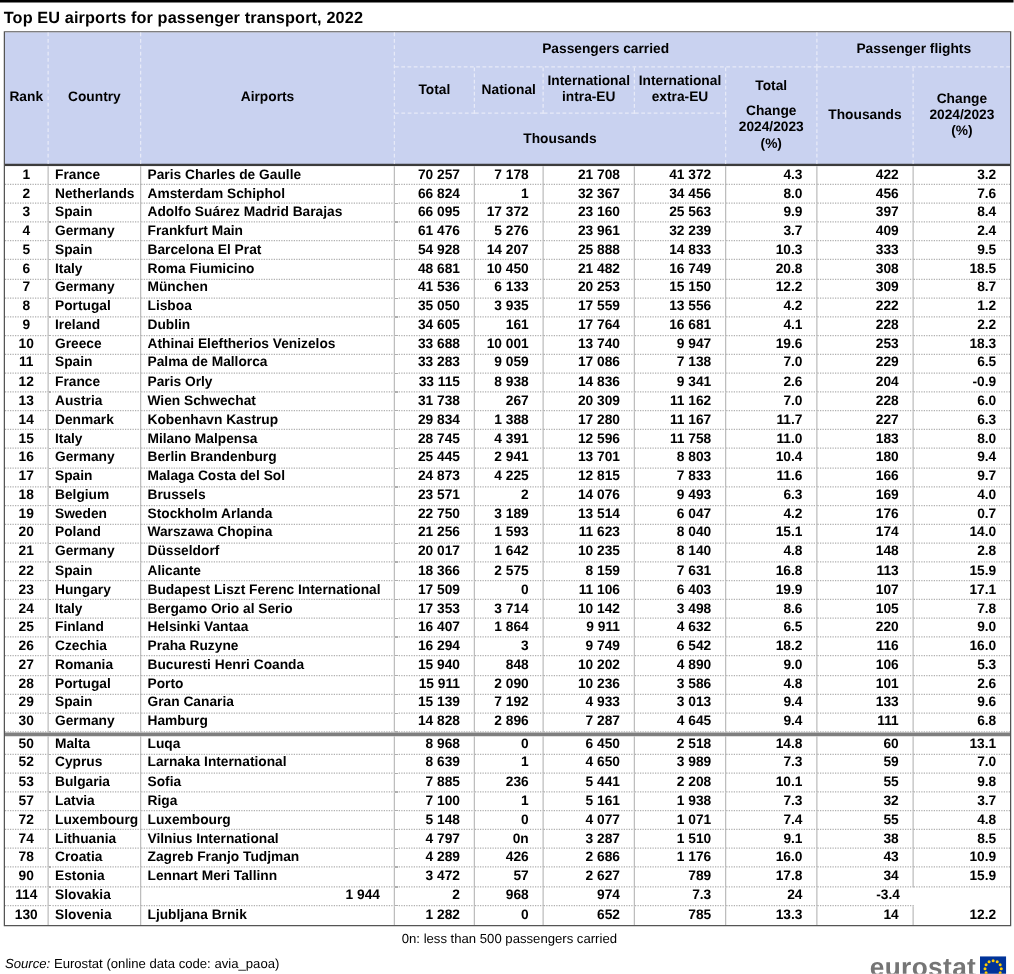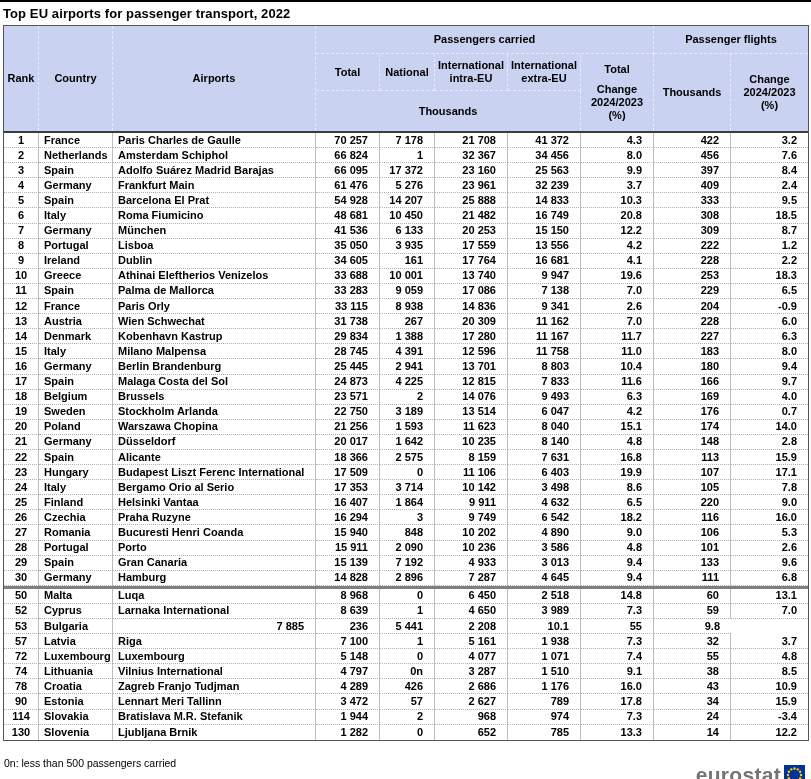--- a/index.html
+++ b/index.html
@@ -46,21 +46,21 @@
     font-size:11px;font-weight:bold;line-height:13px;white-space:nowrap;overflow:hidden;
     border-right:1px solid #bdbdbd;border-bottom:1px dotted #b0b0b0;
   }
   .tcell:last-child{border-right:none;}
   .trow:last-child .tcell{border-bottom:none;}
   .a-center{justify-content:center;}
   .a-left{padding-left:5px;}
   .a-right{justify-content:flex-end;padding-right:11px;}
   .section-divider{height:3px;background:#7f7f7f;width:100%;}
   
-  .footnote{margin:16px 0 0 4px;font-size:10.5px;}
+  .footnote{margin:4px 0 0 4px;font-size:10.5px;text-align:center;}
   .source{margin:8px 0 0 4px;font-size:10.5px;}
   .source .lbl{font-style:italic;}
   .logo{position:absolute;right:6px;bottom:-8px;display:flex;align-items:center;gap:3px;}
   .logo .logo-text{font-size:21px;font-weight:bold;color:#757575;letter-spacing:.3px;}
   .logo .flag{display:block;}
 </style>
 </head>
 <body>
 
 <div class="top-rule"></div>
@@ -473,20 +473,21 @@
         <div class="tcell a-right">1</div>
         <div class="tcell a-right">4 650</div>
         <div class="tcell a-right">3 989</div>
         <div class="tcell a-right">7.3</div>
         <div class="tcell a-right">59</div>
         <div class="tcell a-right">7.0</div>
       </div>
       <div class="trow">
         <div class="tcell a-center">53</div>
         <div class="tcell a-left">Bulgaria</div>
+        <div class="tcell a-left">Sofia</div>
         <div class="tcell a-right">7 885</div>
         <div class="tcell a-right">236</div>
         <div class="tcell a-right">5 441</div>
         <div class="tcell a-right">2 208</div>
         <div class="tcell a-right">10.1</div>
         <div class="tcell a-right">55</div>
         <div class="tcell a-right">9.8</div>
       </div>
       <div class="trow">
         <div class="tcell a-center">57</div>
@@ -544,21 +545,20 @@
         <div class="tcell a-right">57</div>
         <div class="tcell a-right">2 627</div>
         <div class="tcell a-right">789</div>
         <div class="tcell a-right">17.8</div>
         <div class="tcell a-right">34</div>
         <div class="tcell a-right">15.9</div>
       </div>
       <div class="trow">
         <div class="tcell a-center">114</div>
         <div class="tcell a-left">Slovakia</div>
-        <div class="tcell a-left">Bratislava M.R. Stefanik</div>
         <div class="tcell a-right">1 944</div>
         <div class="tcell a-right">2</div>
         <div class="tcell a-right">968</div>
         <div class="tcell a-right">974</div>
         <div class="tcell a-right">7.3</div>
         <div class="tcell a-right">24</div>
         <div class="tcell a-right">-3.4</div>
       </div>
       <div class="trow">
         <div class="tcell a-center">130</div>

